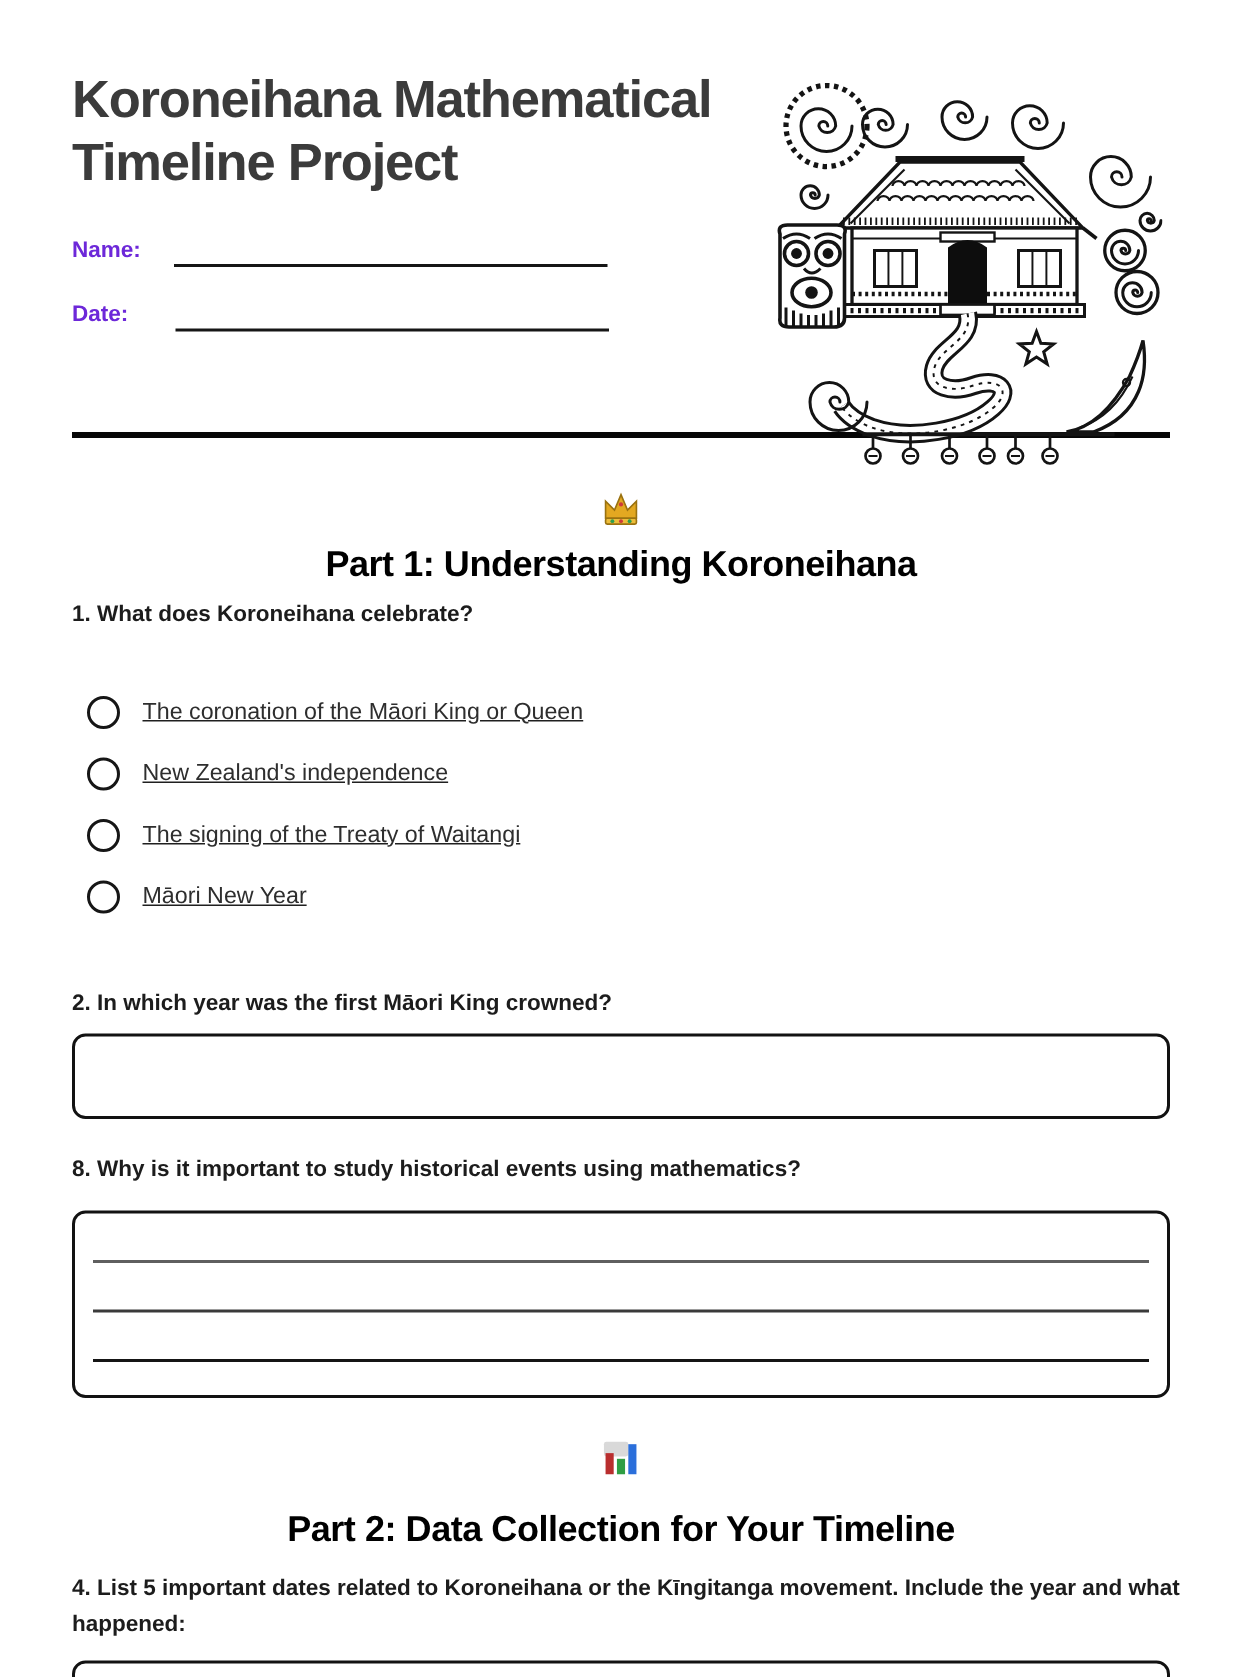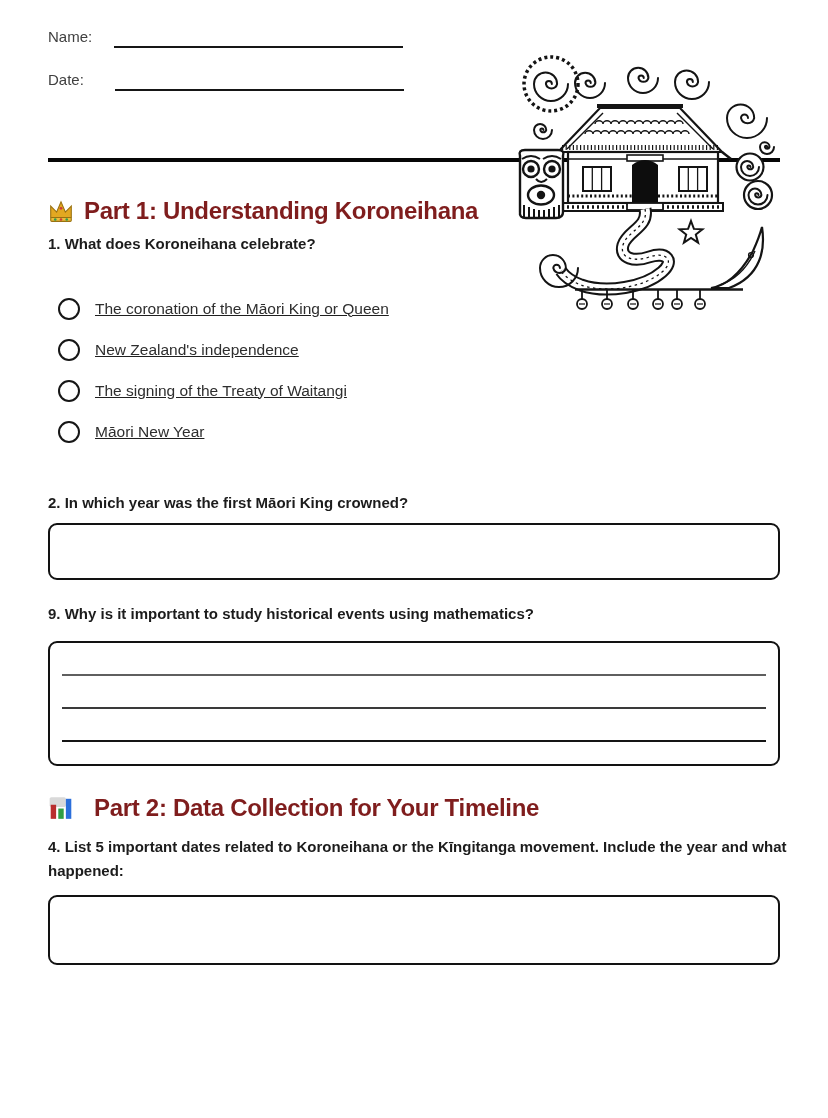--- a/index.html
+++ b/index.html
@@ -11,33 +11,33 @@
   .content { padding:0 48px; }
 
   h1.title {
     margin-top:46px; width:480px;
     font-size:35px; line-height:42px; font-weight:bold;
     letter-spacing:-0.8px; color:#3b3b3b;
   }
   .field-row { display:flex; align-items:flex-end; }
   .field-row.name { margin-top:26px; }
   .field-row.date { margin-top:21px; }
-  .field-label { font-size:15px; font-weight:normal; color:#404040; line-height:22px;text-align:center; }
+  .field-label { font-size:15px; font-weight:bold; color:#6d28d9; line-height:22px;text-align:center; }
   .field-line {
     display:inline-block; width:289px; height:20px; margin-left:22px;
     border-bottom:2px solid #161616;
   }
   .field-row.date .field-line { margin-left:31px; }
 
   .divider { margin-top:67px; height:4px; background:#060606; border:none; }
 
   h2.part-heading {
     display:flex; align-items:center; gap:10px;
     font-size:24px; line-height:30px; font-weight:bold;
-    letter-spacing:-0.3px; color:#7f1d1d;
+    letter-spacing:-0.3px; color:#000000;flex-direction:column;
   }
   h2.part1 { margin-top:34px; }
   h2.part2 { margin-top:27px;gap:20px; }
   .h-icon { width:26px; height:26px; flex:0 0 auto; }
 
   p.q {
     font-size:15px; font-weight:bold; line-height:20px; color:#1c1c1c;
   }
   p.q1 { margin-top:8px; }
   p.q2 { margin-top:41px; }
@@ -65,20 +65,21 @@
 
   .illustration { position:absolute; left:515px; top:55px; width:260px; height:255px; }
   .illustration svg { width:100%; height:100%; }
 </style>
 </head>
 <body>
 
 <div class="page">
   <div class="content">
 
+    <h1 class="title">Koroneihana Mathematical Timeline Project</h1>
 
     <div class="field-row name">
       <span class="field-label">Name:</span>
       <span class="field-line"></span>
     </div>
     <div class="field-row date">
       <span class="field-label">Date:</span>
       <span class="field-line"></span>
     </div>
 
@@ -113,21 +114,21 @@
       </div>
       <div class="option">
         <span class="radio"></span>
         <span class="opt-label">Māori New Year</span>
       </div>
     </div>
 
     <p class="q q2">2. In which year was the first Māori King crowned?</p>
     <div class="answer-box short"></div>
 
-    <p class="q q3">9. Why is it important to study historical events using mathematics?</p>
+    <p class="q q3">8. Why is it important to study historical events using mathematics?</p>
     <div class="answer-box lined">
       <div class="write-line l1"></div>
       <div class="write-line l2"></div>
       <div class="write-line l3"></div>
     </div>
 
     <h2 class="part-heading part2">
       <svg class="h-icon" viewBox="0 0 24 24">
         <rect x="1.5" y="2" width="15" height="9" rx="1.5" fill="#d9d9d9"></rect>
         <rect x="2.5" y="9" width="5" height="13" fill="#b92e2e"></rect>

